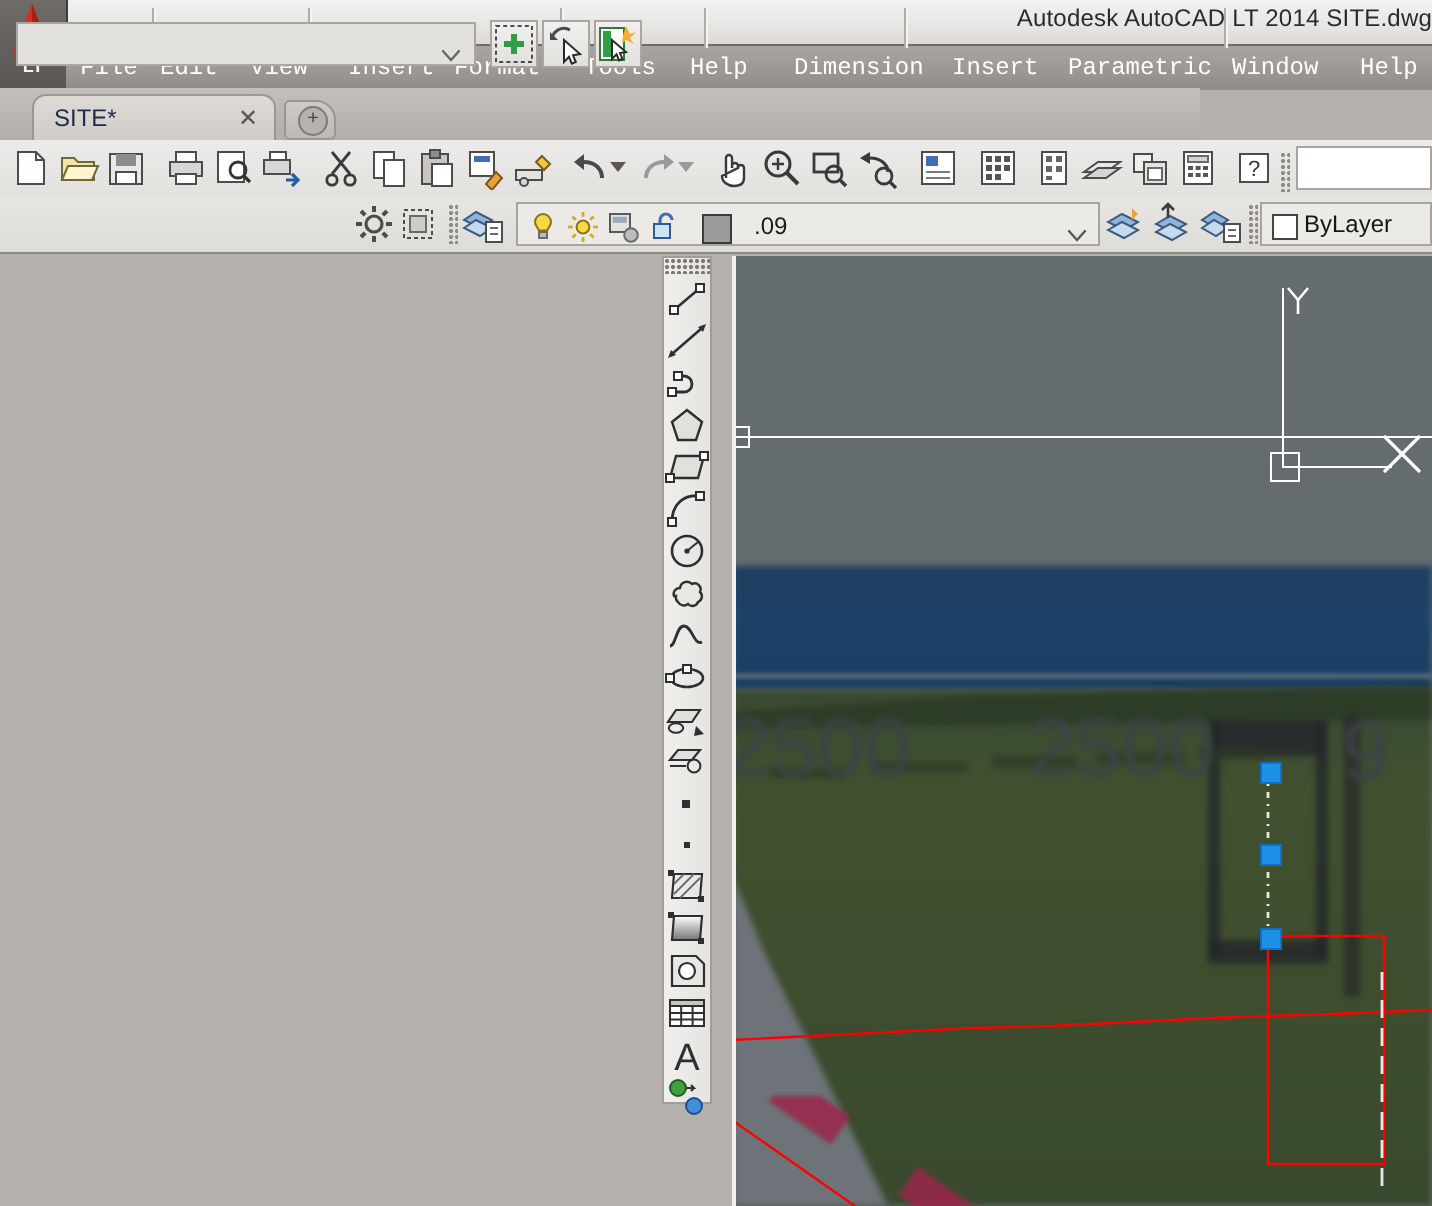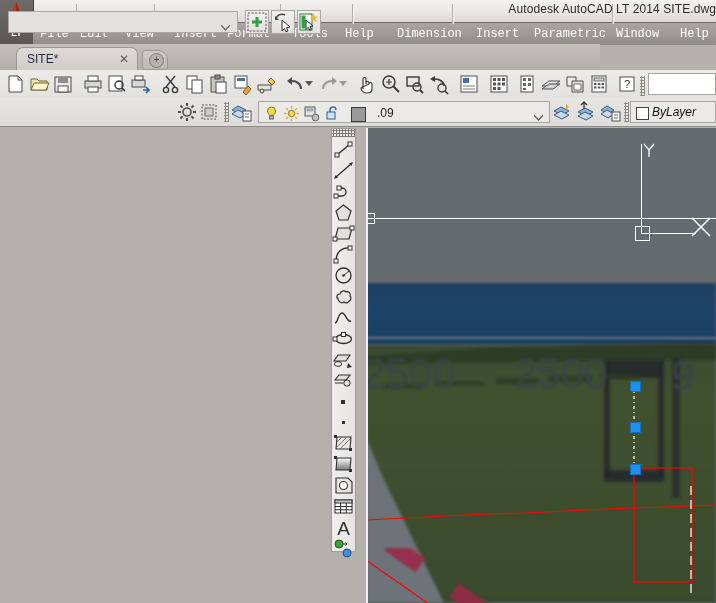--- a/index.html
+++ b/index.html
@@ -125,21 +125,21 @@
 
   
   .bylayer-box{
     position:absolute;left:630px;top:101px;width:86px;height:22px;
     background:#eceae7;border:1px solid #a8a5a1;box-sizing:border-box;
   }
   .bylayer-swatch{
     position:absolute;left:5px;top:5px;width:11px;height:11px;
     background:#ffffff;border:1px solid #45423f;
   }
-  .bylayer-text{position:absolute;left:21px;top:3px;font-size:12px;color:#161616;font-style:italic;}
+  .bylayer-text{position:absolute;left:21px;top:3px;font-size:12px;color:#161616;}
 
   .quickprop-box{
     position:absolute;left:648px;top:73px;width:68px;height:22px;
     background:#ffffff;border:1px solid #a8a5a1;box-sizing:border-box;
   }
 
   .caret{
     width:0;height:0;border-left:4px solid transparent;
     border-right:4px solid transparent;border-top:5px solid #5a5754;
   }

